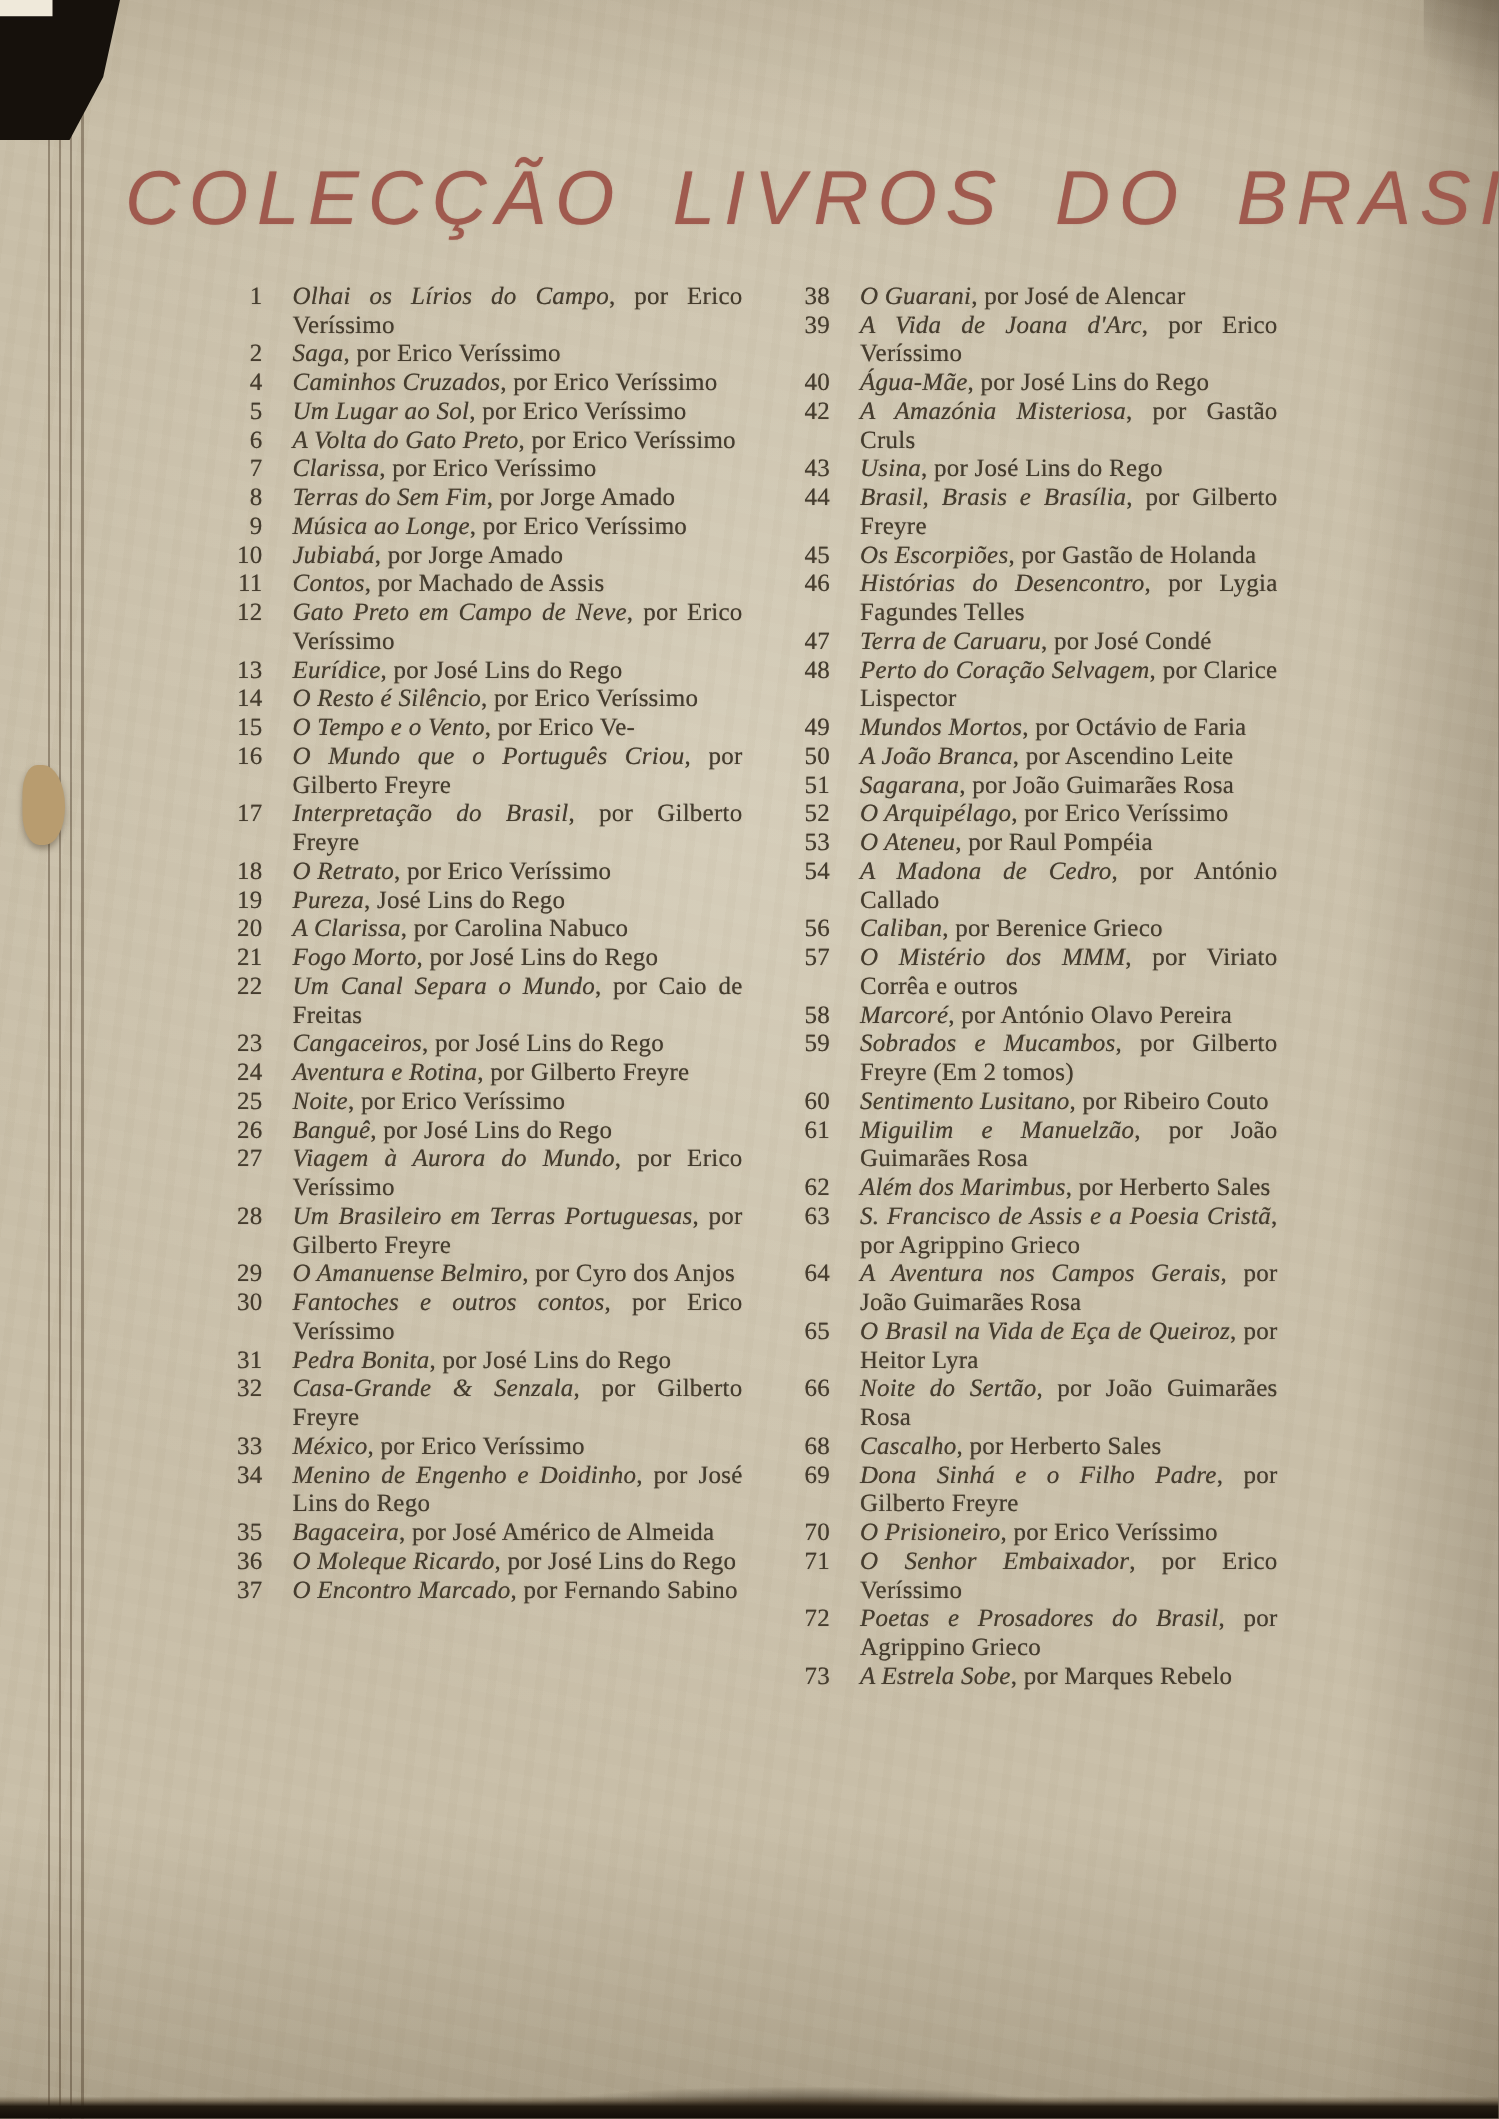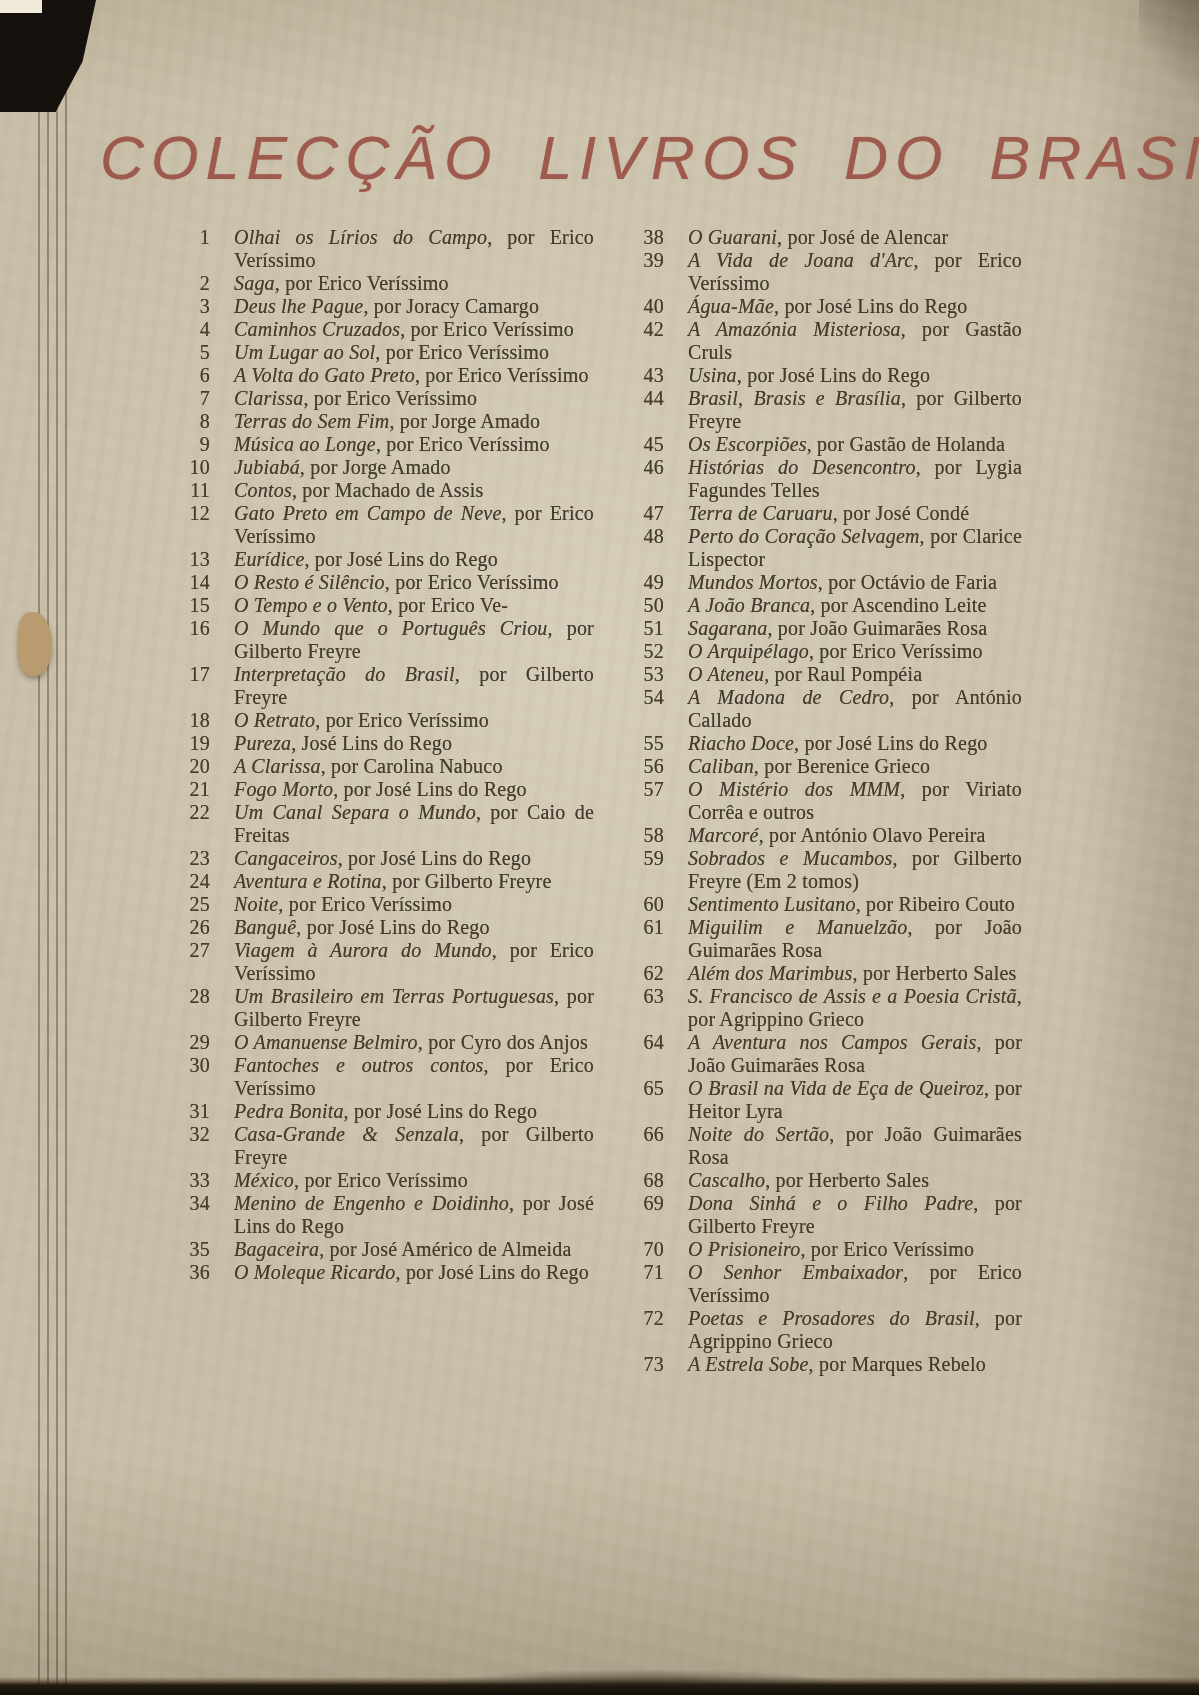--- a/index.html
+++ b/index.html
@@ -117,21 +117,20 @@
   <div class="sliver-white"></div>
   <div class="shade-topright"></div>
 
   <h1 class="page-title">COLECÇÃO LIVROS DO BRASIL</h1>
 
   <div class="col col-left">
   <div class="entry"><span class="num">1</span><span class="t">Olhai os Lírios do Campo</span><span class="rest">, por Erico Veríssimo</span></div>
 
   <div class="entry"><span class="num">2</span><span class="t">Saga</span><span class="rest">, por Erico Veríssimo</span></div>
 
-  <div class="entry"><span class="num">3</span><span class="t">Deus lhe Pague</span><span class="rest">, por Joracy Camargo</span></div>
 
   <div class="entry"><span class="num">4</span><span class="t">Caminhos Cruzados</span><span class="rest">, por Erico Veríssimo</span></div>
 
   <div class="entry"><span class="num">5</span><span class="t">Um Lugar ao Sol</span><span class="rest">, por Erico Veríssimo</span></div>
 
   <div class="entry"><span class="num">6</span><span class="t">A Volta do Gato Preto</span><span class="rest">, por Erico Veríssimo</span></div>
 
   <div class="entry"><span class="num">7</span><span class="t">Clarissa</span><span class="rest">, por Erico Veríssimo</span></div>
 
   <div class="entry"><span class="num">8</span><span class="t">Terras do Sem Fim</span><span class="rest">, por Jorge Amado</span></div>
@@ -185,20 +184,21 @@
   <div class="entry"><span class="num">32</span><span class="t">Casa-Grande &amp; Senzala</span><span class="rest">, por Gilberto Freyre</span></div>
 
   <div class="entry"><span class="num">33</span><span class="t">México</span><span class="rest">, por Erico Veríssimo</span></div>
 
   <div class="entry"><span class="num">34</span><span class="t">Menino de Engenho e Doidinho</span><span class="rest">, por José Lins do Rego</span></div>
 
   <div class="entry"><span class="num">35</span><span class="t">Bagaceira</span><span class="rest">, por José Américo de Almeida</span></div>
 
   <div class="entry"><span class="num">36</span><span class="t">O Moleque Ricardo</span><span class="rest">, por José Lins do Rego</span></div>
 
+  <div class="entry"><span class="num">37</span><span class="t">O Encontro Marcado</span><span class="rest">, por Fernando Sabino</span></div>
 </div>
   <div class="col col-right">
   <div class="entry"><span class="num">38</span><span class="t">O Guarani</span><span class="rest">, por José de Alencar</span></div>
 
   <div class="entry"><span class="num">39</span><span class="t">A Vida de Joana d'Arc</span><span class="rest">, por Erico Veríssimo</span></div>
 
   <div class="entry"><span class="num">40</span><span class="t">Água-Mãe</span><span class="rest">, por José Lins do Rego</span></div>
 
   <div class="entry"><span class="num">42</span><span class="t">A Amazónia Misteriosa</span><span class="rest">, por Gastão Cruls</span></div>
 
@@ -219,21 +219,20 @@
   <div class="entry"><span class="num">50</span><span class="t">A João Branca</span><span class="rest">, por Ascendino Leite</span></div>
 
   <div class="entry"><span class="num">51</span><span class="t">Sagarana</span><span class="rest">, por João Guimarães Rosa</span></div>
 
   <div class="entry"><span class="num">52</span><span class="t">O Arquipélago</span><span class="rest">, por Erico Veríssimo</span></div>
 
   <div class="entry"><span class="num">53</span><span class="t">O Ateneu</span><span class="rest">, por Raul Pompéia</span></div>
 
   <div class="entry"><span class="num">54</span><span class="t">A Madona de Cedro</span><span class="rest">, por António Callado</span></div>
 
-  <div class="entry"><span class="num">55</span><span class="t">Riacho Doce</span><span class="rest">, por José Lins do Rego</span></div>
 
   <div class="entry"><span class="num">56</span><span class="t">Caliban</span><span class="rest">, por Berenice Grieco</span></div>
 
   <div class="entry"><span class="num">57</span><span class="t">O Mistério dos MMM</span><span class="rest">, por Viriato Corrêa e outros</span></div>
 
   <div class="entry"><span class="num">58</span><span class="t">Marcoré</span><span class="rest">, por António Olavo Pereira</span></div>
 
   <div class="entry"><span class="num">59</span><span class="t">Sobrados e Mucambos</span><span class="rest">, por Gilberto Freyre (Em 2 tomos)</span></div>
 
   <div class="entry"><span class="num">60</span><span class="t">Sentimento Lusitano</span><span class="rest">, por Ribeiro Couto</span></div>

